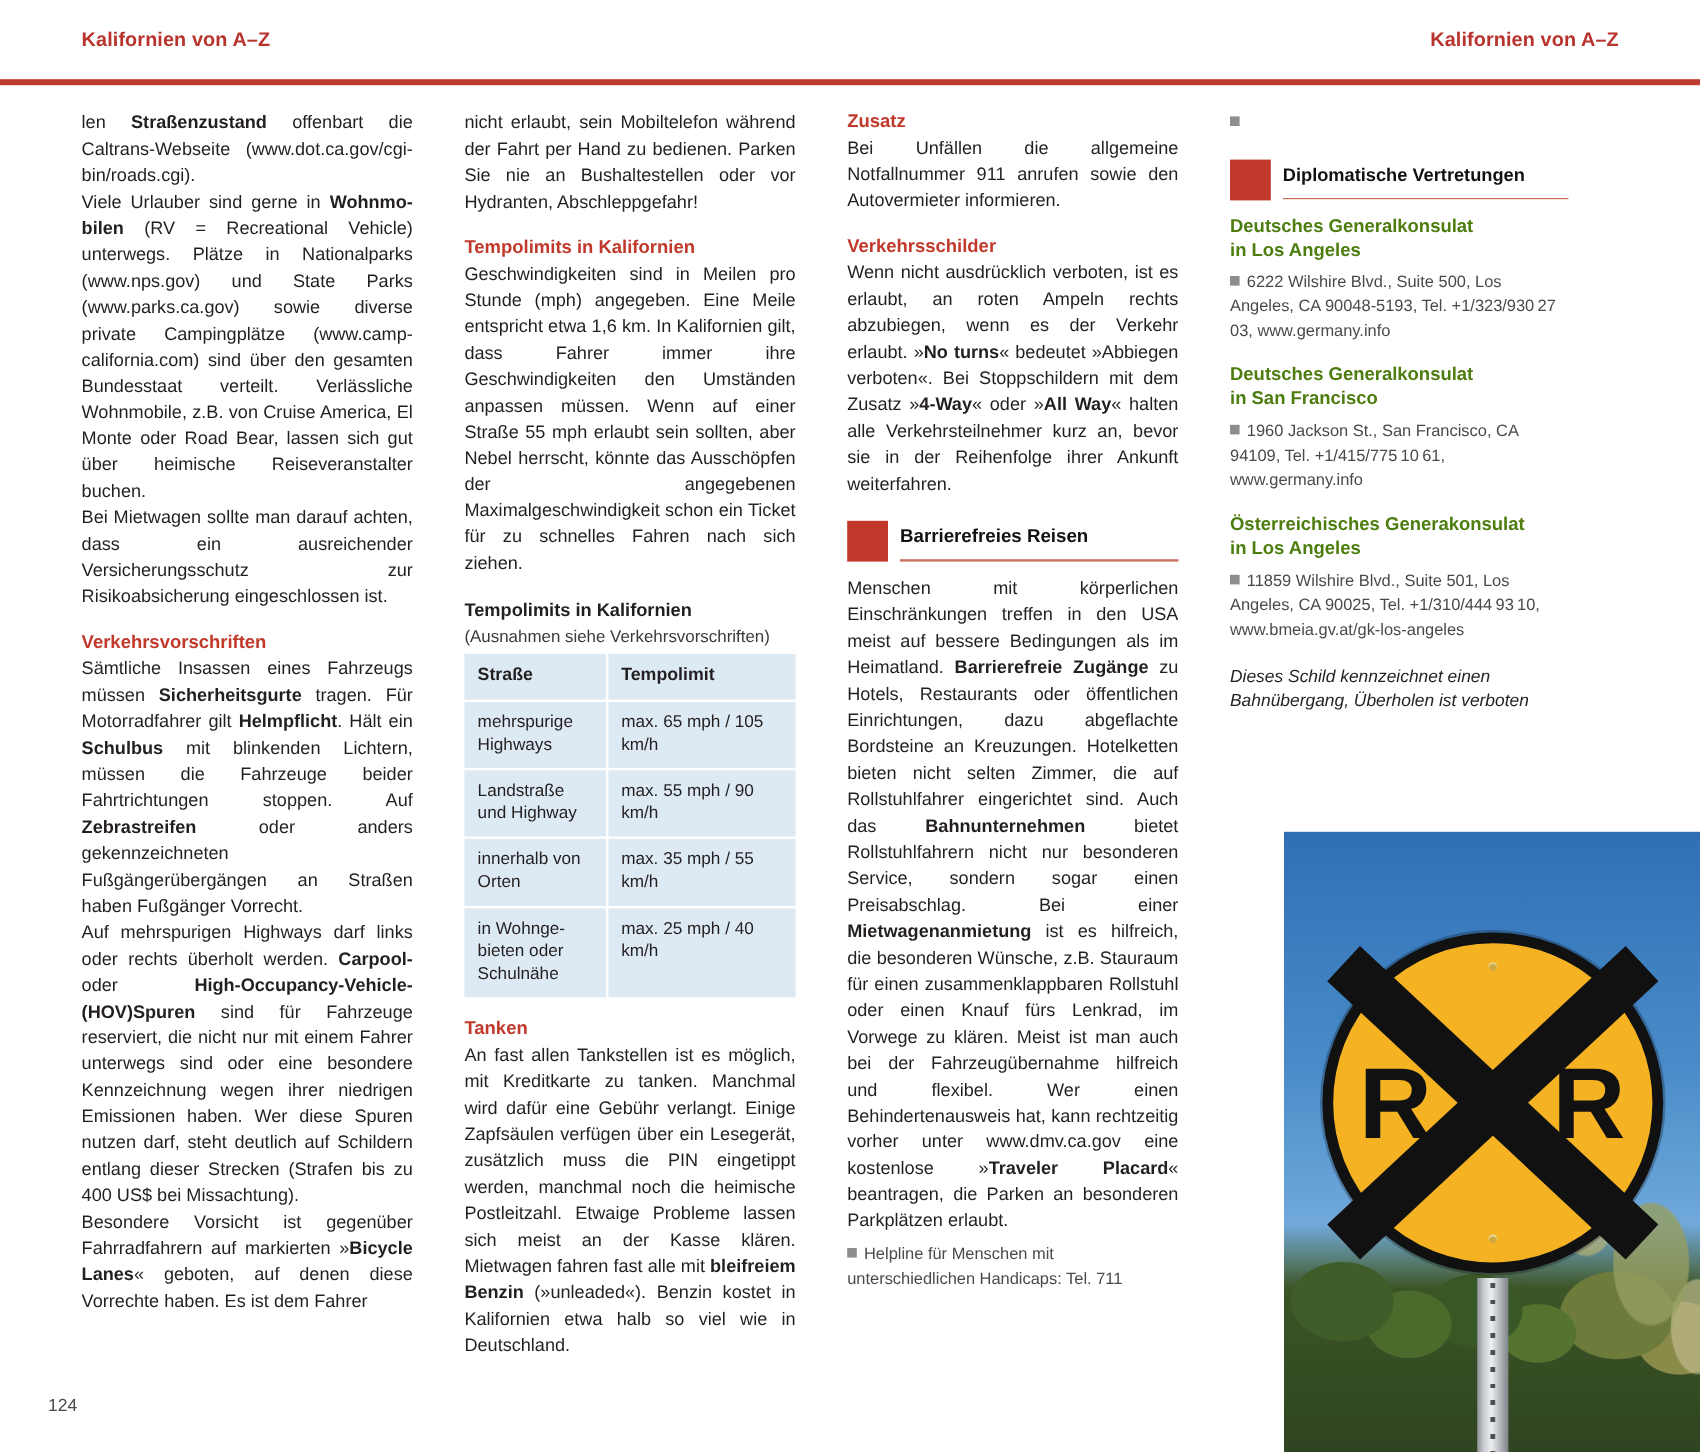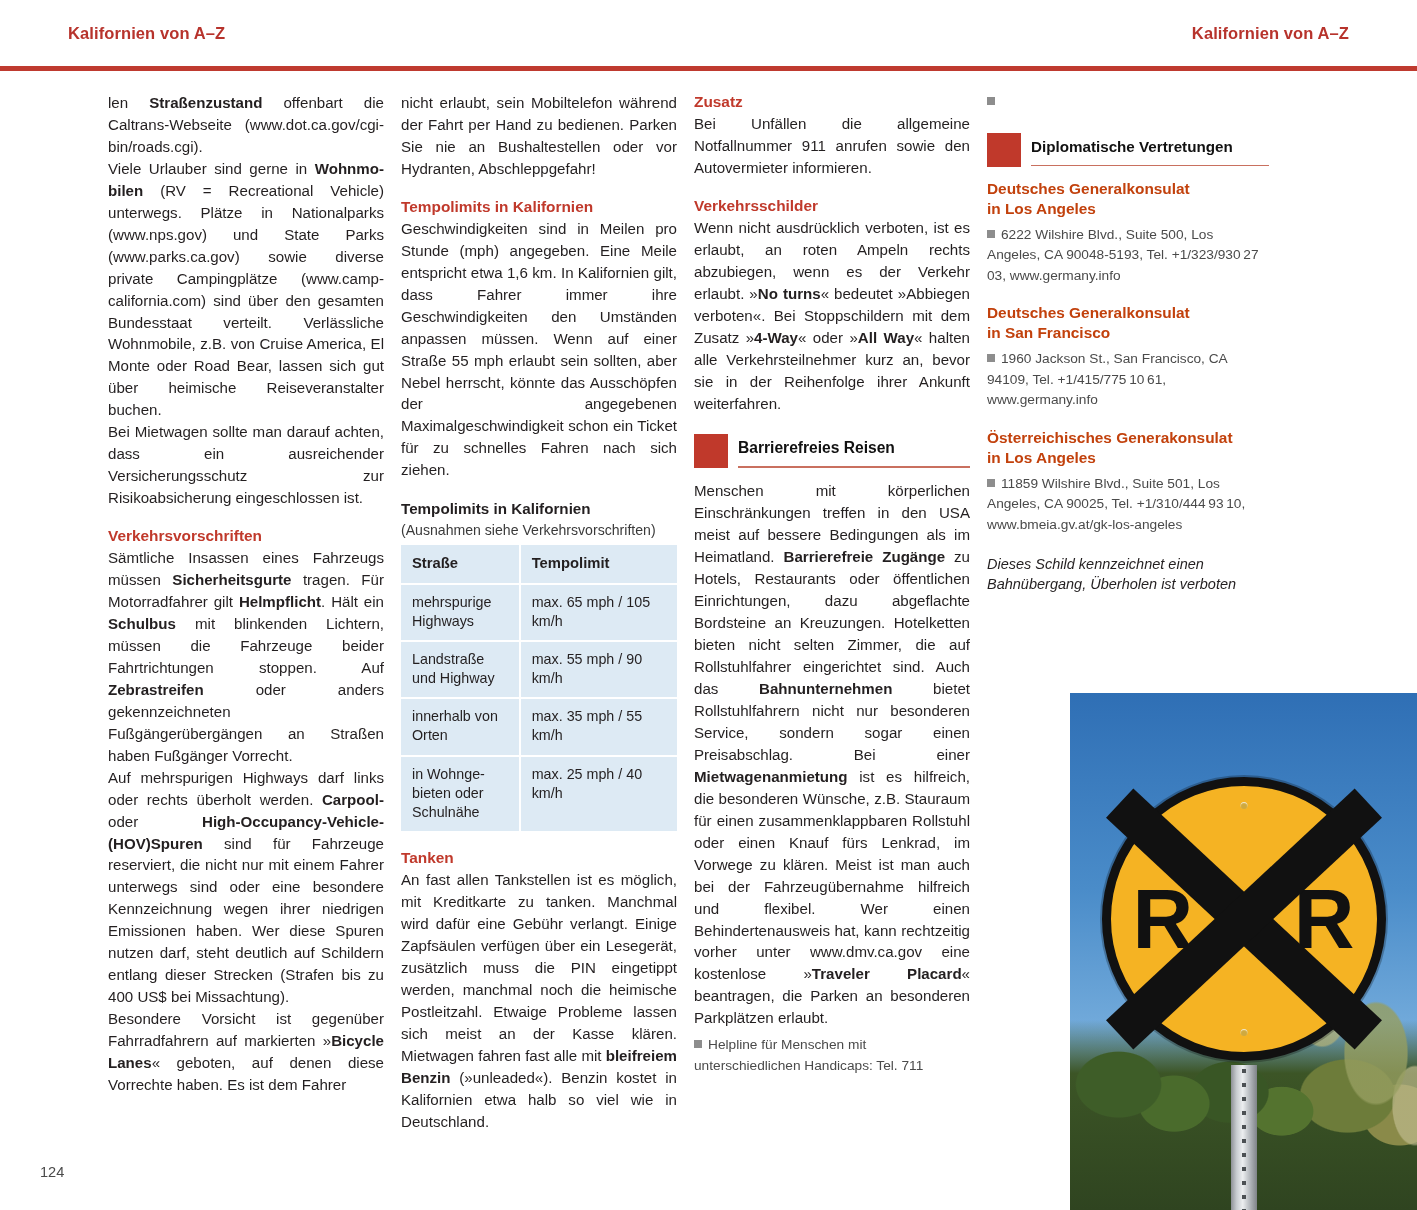--- a/index.html
+++ b/index.html
@@ -37,22 +37,21 @@
   }
 
   
   .columns {
     position: absolute;
     top: 92px;
     left: 68px;
     width: 1283px;
     height: 1065px;
     display: flex;
-    gap: 17px;
-    margin-left: 40px;
+    gap: 43px;
   }
   .col {
     width: 276px;
     position: relative;
   }
   .col-4 { width: 282px; }
 
   p {
     margin: 0;
     font-size: 15.1px;
@@ -154,21 +153,21 @@
     margin-right: 6px;
     position: relative;
     top: -1px;
   }
   .col-4 .note { color: #4a4a4a; }
 
   h4.consul {
     margin: 17px 0 2px 0;
     font-size: 15.4px;
     font-weight: bold;
-    color: #c2410c;
+    color: #4d7c0f;
     line-height: 1.3;
     text-align: left;
   }
   h4.consul.first { margin-top: 0; }
 
   .caption {
     margin-top: 18px;
     font-size: 14.5px;
     font-style: italic;
     line-height: 1.42;

